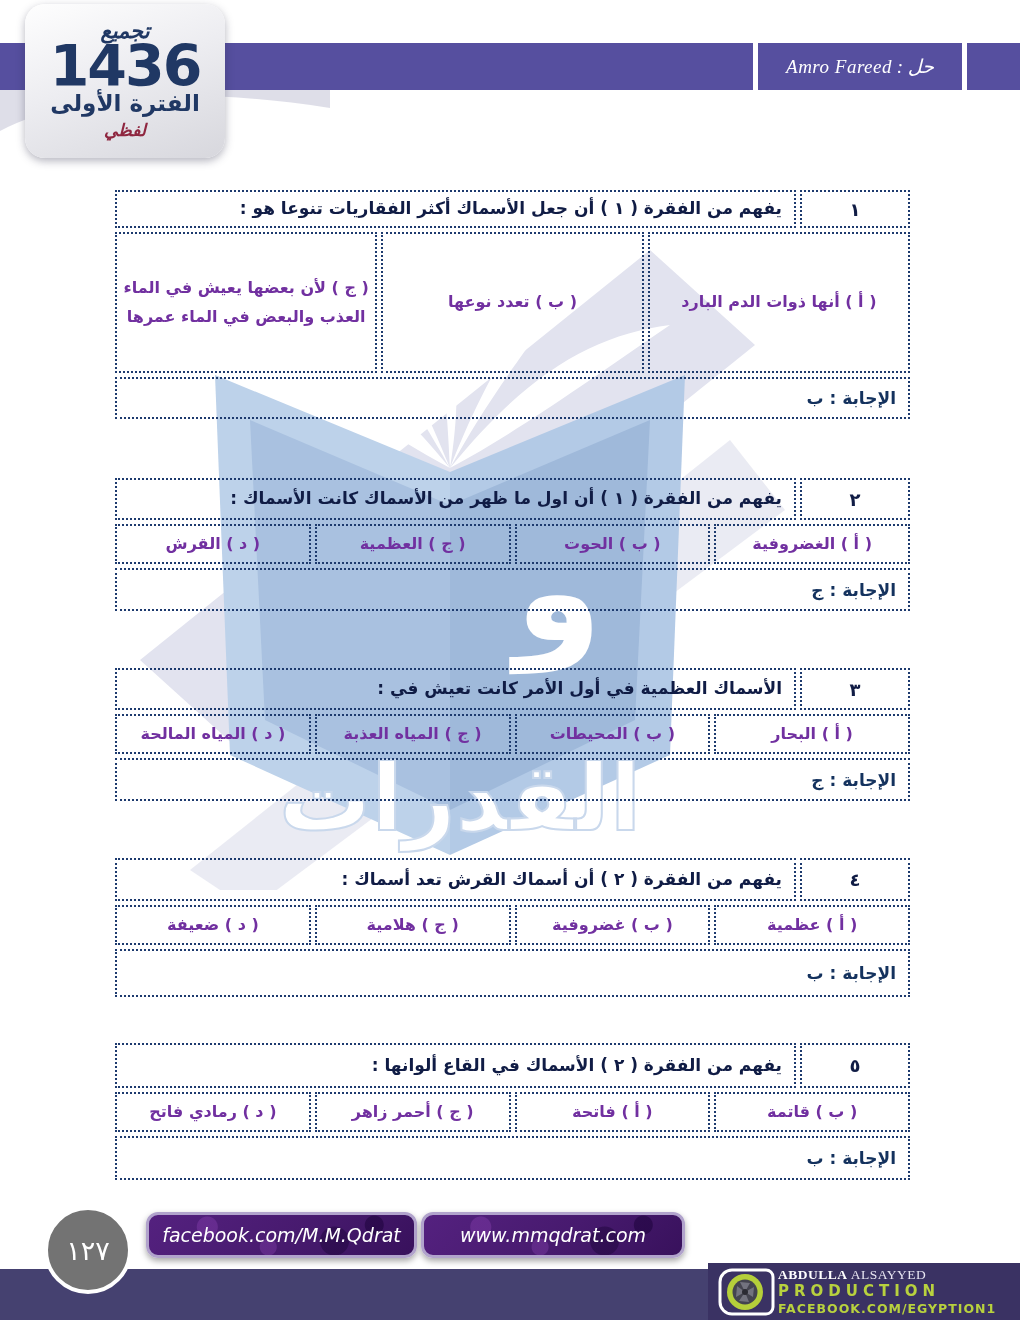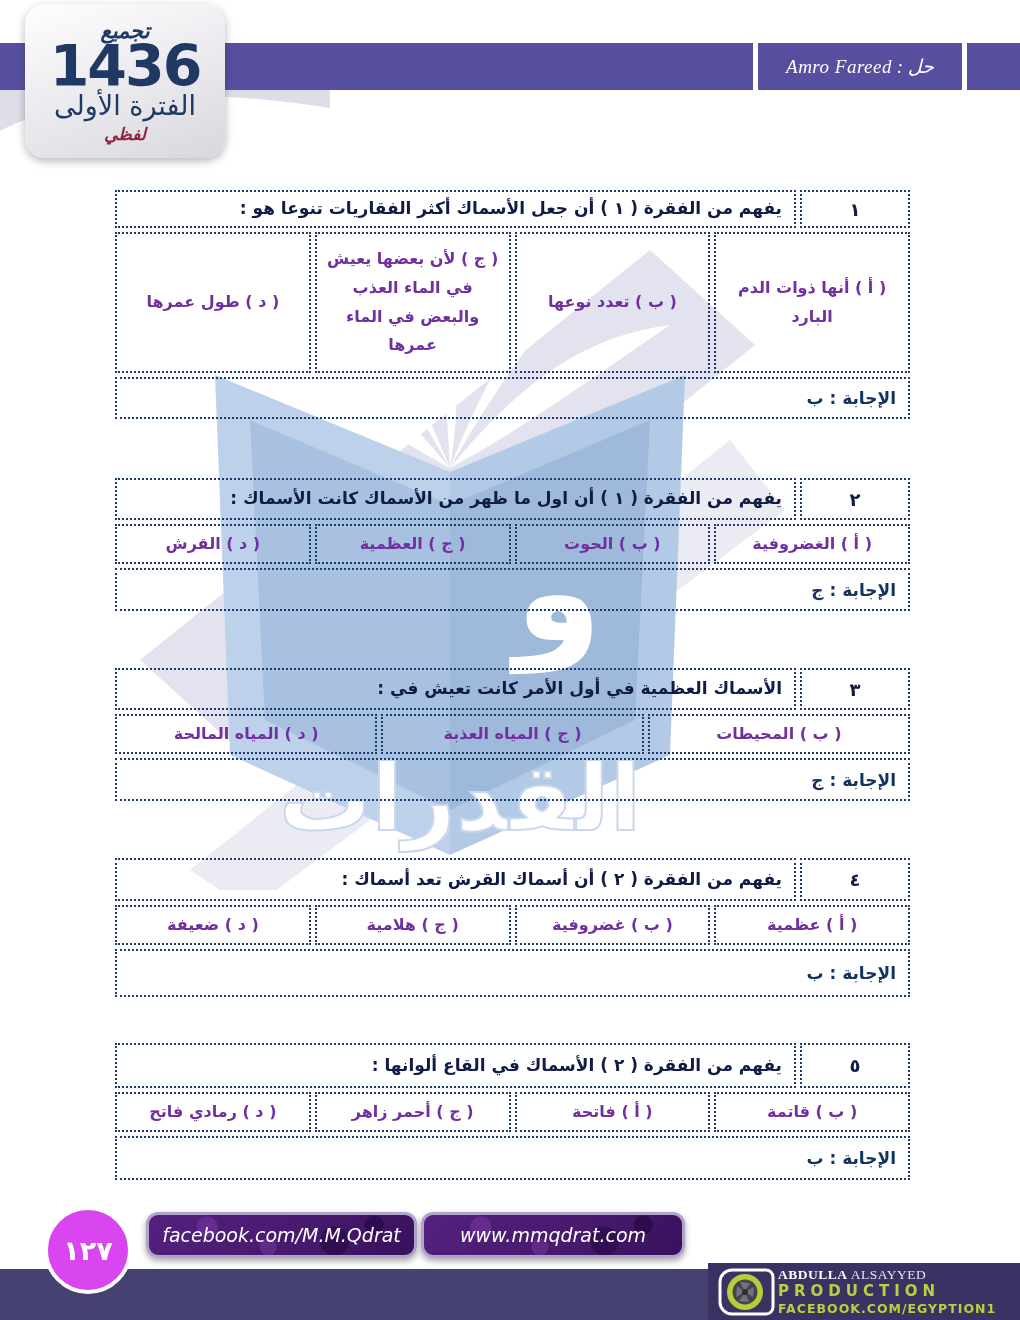--- a/index.html
+++ b/index.html
@@ -18,42 +18,42 @@
   }
   .swoosh{position:absolute;left:0;top:86px;z-index:1;}
   .logo{
     position:absolute;left:25px;top:4px;width:200px;height:154px;border-radius:20px;z-index:5;
     background:linear-gradient(160deg,#fefefe 0%,#ededf1 45%,#d7d7dd 100%);
     box-shadow:0 3px 8px rgba(40,40,70,.35);
     display:flex;flex-direction:column;align-items:center;justify-content:flex-start;
   }
   .logo-top{color:#203864;font-weight:bold;font-size:21px;line-height:1.1;margin-top:16px;letter-spacing:2px;font-style:italic;}
   .logo-year{color:#203864;font-weight:800;font-size:57px;line-height:.95;letter-spacing:-2px;margin-top:-4px;}
-  .logo-period{color:#203864;font-weight:normal;font-size:27px;line-height:1.1;margin-top:-2px;}
+  .logo-period{color:#203864;font-weight:bold;font-size:23px;line-height:1.1;margin-top:-2px;}
   .logo-tag{color:#8f2740;font-size:17px;font-style:italic;font-weight:bold;margin-top:3px;}
   
   .wm{position:absolute;left:130px;top:210px;z-index:0;}
   
   .qt{position:absolute;left:115px;width:795px;direction:rtl;z-index:2;}
   .row{display:flex;gap:4px;margin-bottom:4px;}
   .cell{border:2px dotted #1d3a6e;box-sizing:border-box;background:transparent;}
   .qnum{width:110px;display:flex;align-items:center;justify-content:center;
         color:#101c45;font-weight:bold;font-size:18px;}
   .qtext{flex:1;display:flex;align-items:center;justify-content:flex-start;
          padding:2px 12px;color:#101c45;font-weight:bold;font-size:17px;line-height:1.5;}
   .opt{flex:1;display:flex;align-items:center;justify-content:center;text-align:center;
        color:#7130a0;font-weight:bold;font-size:16px;line-height:1.8;padding:3px 6px;}
   .ans{flex:1;display:flex;align-items:center;justify-content:flex-start;
        padding:2px 12px;color:#14325e;font-weight:bold;font-size:17px;}
   
   .bottombar{position:absolute;left:0;top:1269px;width:1020px;height:51px;background:#454170;z-index:4;}
   .page-circle{
     position:absolute;left:44px;top:1206px;width:88px;height:88px;border-radius:50%;
-    background:#d946ef;border:4px solid #fff;box-sizing:border-box;z-index:6;
-    display:flex;align-items:center;justify-content:center;color:#fff;font-size:27px;font-weight:bold;
+    background:#737373;border:4px solid #fff;box-sizing:border-box;z-index:6;
+    display:flex;align-items:center;justify-content:center;color:#fff;font-size:27px;font-weight:normal;
   }
   .fbtn{
     position:absolute;top:1212px;height:46px;border-radius:12px;z-index:6;box-sizing:border-box;
     background:
       radial-gradient(circle at 22% 30%, rgba(130,60,170,.45) 0 10px, transparent 11px),
       radial-gradient(circle at 70% 65%, rgba(30,5,60,.5) 0 14px, transparent 15px),
       radial-gradient(circle at 45% 80%, rgba(140,70,180,.35) 0 8px, transparent 9px),
       radial-gradient(circle at 85% 25%, rgba(25,0,55,.5) 0 9px, transparent 10px),
       linear-gradient(135deg,#54217f 0%,#471a6e 55%,#38115c 100%);
     border:3px solid #b1a3cc;box-shadow:0 3px 6px rgba(0,0,0,.35);
@@ -111,21 +111,20 @@
 
   <div class="qt" style="top:190px;">
     <div class="row" style="height:38px;">
       <div class="cell qnum" style="height:38px;">١</div>
       <div class="cell qtext" style="height:38px;">يفهم من الفقرة ( ١ ) أن جعل الأسماك أكثر الفقاريات تنوعا هو :</div>
     </div>
     <div class="row" style="height:141px;">
       <div class="cell opt">( أ ) أنها ذوات الدم البارد</div>
       <div class="cell opt">( ب ) تعدد نوعها</div>
       <div class="cell opt">( ج ) لأن بعضها يعيش في الماء العذب والبعض في الماء عمرها</div>
-      <div class="cell opt">( د ) طول عمرها</div>
     </div>
     <div class="row" style="height:42px;">
       <div class="cell ans">الإجابة : ب</div>
     </div>
   </div>
 
   <div class="qt" style="top:478px;">
     <div class="row" style="height:42px;">
       <div class="cell qnum" style="height:42px;">٢</div>
       <div class="cell qtext" style="height:42px;">يفهم من الفقرة ( ١ ) أن اول ما ظهر من الأسماك كانت الأسماك :</div>
@@ -140,20 +139,21 @@
       <div class="cell ans">الإجابة : ج</div>
     </div>
   </div>
 
   <div class="qt" style="top:668px;">
     <div class="row" style="height:42px;">
       <div class="cell qnum" style="height:42px;">٣</div>
       <div class="cell qtext" style="height:42px;">الأسماك العظمية في أول الأمر كانت تعيش في :</div>
     </div>
     <div class="row" style="height:40px;">
+      <div class="cell opt">( أ ) البحار</div>
       <div class="cell opt">( ب ) المحيطات</div>
       <div class="cell opt">( ج ) المياه العذبة</div>
       <div class="cell opt">( د ) المياه المالحة</div>
     </div>
     <div class="row" style="height:43px;">
       <div class="cell ans">الإجابة : ج</div>
     </div>
   </div>
 
   <div class="qt" style="top:858px;">

